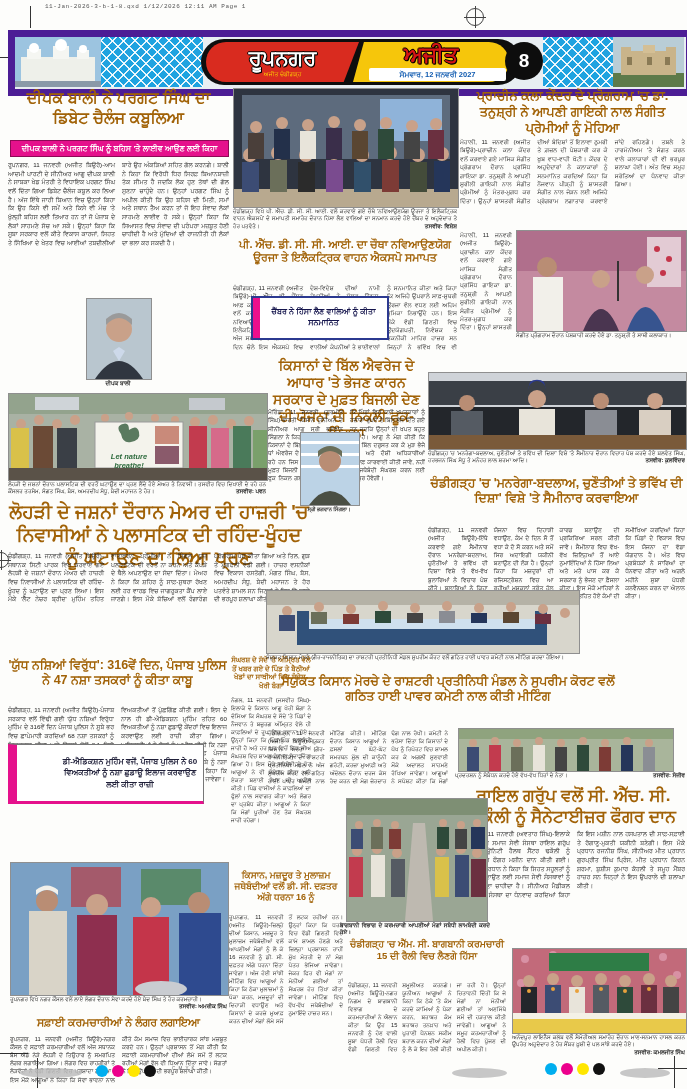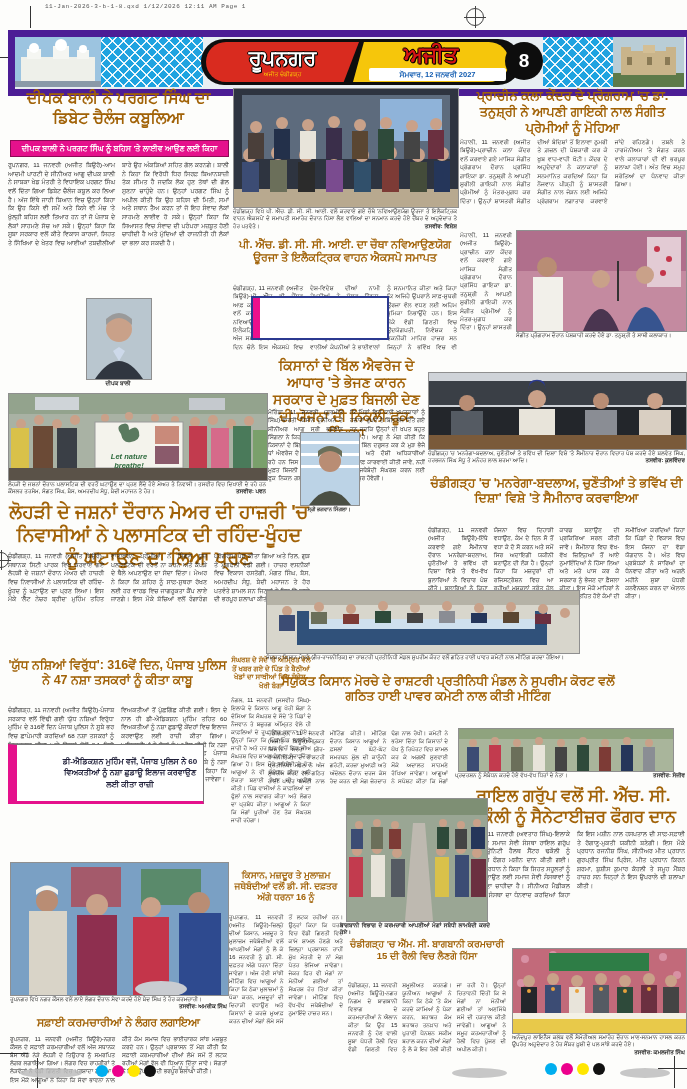--- a/index.html
+++ b/index.html
@@ -173,20 +173,21 @@
   </svg>
 </div>
 <div class="abs caption" style="left:233px;top:208px;width:224px;height:28px;">
   <span>ਚੰਡੀਗੜ੍ਹ ਵਿਖੇ ਪੀ. ਐੱਚ. ਡੀ. ਸੀ. ਸੀ. ਆਈ. ਵਲੋਂ ਕਰਵਾਏ ਗਏ ਚੌਥੇ 'ਨਵਿਆਉਣਯੋਗ ਊਰਜਾ ਤੇ ਇਲੈਕਟ੍ਰਿਕ ਵਾਹਨ ਐਕਸਪੋ' ਦੇ ਸਮਾਪਤੀ ਸਮਾਰੋਹ ਦੌਰਾਨ ਹਿੱਸਾ ਲੈਣ ਵਾਲਿਆਂ ਦਾ ਸਨਮਾਨ ਕਰਦੇ ਹੋਏ ਚੈਂਬਰ ਦੇ ਅਹੁਦੇਦਾਰ ਤੇ ਹੋਰ ਪਤਵੰਤੇ।</span>
   <span class="credit">ਤਸਵੀਰ: ਵਿਸ਼ੇਸ਼</span>
 </div>
 <div class="abs headline" style="left:233px;top:238px;width:224px;height:42px;font-size:11px;">ਪੀ. ਐੱਚ. ਡੀ. ਸੀ. ਸੀ. ਆਈ. ਦਾ ਚੌਥਾ ਨਵਿਆਉਣਯੋਗ ਊਰਜਾ ਤੇ ਇਲੈਕਟ੍ਰਿਕ ਵਾਹਨ ਐਕਸਪੋ ਸਮਾਪਤ</div>
 <div class="abs body-text" style="left:233px;top:284px;width:224px;height:70px;column-count:3;font-size:6px;">ਚੰਡੀਗੜ੍ਹ, 11 ਜਨਵਰੀ (ਅਜੀਤ ਬਿਊਰੋ)-ਪੀ. ਐੱਚ. ਡੀ. ਚੈਂਬਰ ਆਫ਼ ਕਾਮਰਸ ਐਂਡ ਇੰਡਸਟਰੀ ਵਲੋਂ ਕਰਵਾਇਆ ਗਿਆ ਚੌਥਾ ਨਵਿਆਉਣਯੋਗ ਊਰਜਾ ਤੇ ਇਲੈਕਟ੍ਰਿਕ ਵਾਹਨ ਐਕਸਪੋ ਅੱਜ ਸਮਾਪਤ ਹੋ ਗਿਆ। ਤਿੰਨ ਦਿਨ ਚੱਲੇ ਇਸ ਐਕਸਪੋ ਵਿਚ ਦੇਸ਼-ਵਿਦੇਸ਼ ਦੀਆਂ ਨਾਮੀ ਕੰਪਨੀਆਂ ਨੇ ਸੋਲਰ ਊਰਜਾ, ਇਲੈਕਟ੍ਰਿਕ ਵਾਹਨਾਂ ਤੇ ਗਰੀਨ ਤਕਨਾਲੋਜੀ ਨਾਲ ਸਬੰਧਤ ਆਪਣੇ ਉਤਪਾਦ ਪ੍ਰਦਰਸ਼ਿਤ ਕੀਤੇ। ਸਮਾਪਤੀ ਸਮਾਰੋਹ ਦੌਰਾਨ ਚੈਂਬਰ ਦੇ ਅਹੁਦੇਦਾਰਾਂ ਨੇ ਹਿੱਸਾ ਲੈਣ ਵਾਲੀਆਂ ਕੰਪਨੀਆਂ ਤੇ ਭਾਈਵਾਲਾਂ ਨੂੰ ਸਨਮਾਨਿਤ ਕੀਤਾ ਅਤੇ ਕਿਹਾ ਕਿ ਅਜਿਹੇ ਉਪਰਾਲੇ ਸਾਫ਼-ਸੁਥਰੀ ਊਰਜਾ ਵੱਲ ਵਧਣ ਲਈ ਅਹਿਮ ਭੂਮਿਕਾ ਨਿਭਾਉਂਦੇ ਹਨ। ਇਸ ਮੌਕੇ ਵੱਡੀ ਗਿਣਤੀ ਵਿਚ ਉਦਯੋਗਪਤੀ, ਨਿਵੇਸ਼ਕ ਤੇ ਤਕਨੀਕੀ ਮਾਹਿਰ ਹਾਜ਼ਰ ਸਨ ਜਿਨ੍ਹਾਂ ਨੇ ਭਵਿੱਖ ਵਿਚ ਵੀ ਸਹਿਯੋਗ ਜਾਰੀ ਰੱਖਣ ਦਾ ਭਰੋਸਾ ਦਿੱਤਾ।</div>
 <div class="abs box-blue" style="left:251px;top:296px;width:134px;height:40px;">
   <div class="bar"></div>
+  <div class="txt">ਚੈਂਬਰ ਨੇ ਹਿੱਸਾ ਲੈਣ ਵਾਲਿਆਂ ਨੂੰ ਕੀਤਾ ਸਨਮਾਨਿਤ</div>
 </div>
 
 <div class="abs headline" style="left:460px;top:88px;width:225px;height:46px;font-size:13px;">ਪ੍ਰਾਚੀਨ ਕਲਾ ਕੇਂਦਰ ਦੇ ਪ੍ਰੋਗਰਾਮ 'ਚ ਡਾ. ਤਨੁਸ਼੍ਰੀ ਨੇ ਆਪਣੀ ਗਾਇਕੀ ਨਾਲ ਸੰਗੀਤ ਪ੍ਰੇਮੀਆਂ ਨੂੰ ਮੋਹਿਆ</div>
 <div class="abs body-text" style="left:460px;top:138px;width:225px;height:90px;column-count:3;font-size:6px;">ਮੋਹਾਲੀ, 11 ਜਨਵਰੀ (ਅਜੀਤ ਬਿਊਰੋ)-ਪ੍ਰਾਚੀਨ ਕਲਾ ਕੇਂਦਰ ਵਲੋਂ ਕਰਵਾਏ ਗਏ ਮਾਸਿਕ ਸੰਗੀਤ ਪ੍ਰੋਗਰਾਮ ਦੌਰਾਨ ਪ੍ਰਸਿੱਧ ਗਾਇਕਾ ਡਾ. ਤਨੁਸ਼੍ਰੀ ਨੇ ਆਪਣੀ ਸੁਰੀਲੀ ਗਾਇਕੀ ਨਾਲ ਸੰਗੀਤ ਪ੍ਰੇਮੀਆਂ ਨੂੰ ਮੰਤਰ-ਮੁਗਧ ਕਰ ਦਿੱਤਾ। ਉਨ੍ਹਾਂ ਸ਼ਾਸਤਰੀ ਸੰਗੀਤ ਦੀਆਂ ਬੰਦਿਸ਼ਾਂ ਤੋਂ ਇਲਾਵਾ ਠੁਮਰੀ ਤੇ ਗ਼ਜ਼ਲ ਦੀ ਪੇਸ਼ਕਾਰੀ ਕਰ ਕੇ ਖੂਬ ਵਾਹ-ਵਾਹੀ ਖੱਟੀ। ਕੇਂਦਰ ਦੇ ਅਹੁਦੇਦਾਰਾਂ ਨੇ ਕਲਾਕਾਰਾਂ ਨੂੰ ਸਨਮਾਨਿਤ ਕਰਦਿਆਂ ਕਿਹਾ ਕਿ ਨੌਜਵਾਨ ਪੀੜ੍ਹੀ ਨੂੰ ਸ਼ਾਸਤਰੀ ਸੰਗੀਤ ਨਾਲ ਜੋੜਨ ਲਈ ਅਜਿਹੇ ਪ੍ਰੋਗਰਾਮ ਲਗਾਤਾਰ ਕਰਵਾਏ ਜਾਂਦੇ ਰਹਿਣਗੇ। ਤਬਲੇ ਤੇ ਹਾਰਮੋਨੀਅਮ 'ਤੇ ਸੰਗਤ ਕਰਨ ਵਾਲੇ ਕਲਾਕਾਰਾਂ ਦੀ ਵੀ ਭਰਪੂਰ ਸ਼ਲਾਘਾ ਹੋਈ। ਅੰਤ ਵਿਚ ਸਮੂਹ ਸਰੋਤਿਆਂ ਦਾ ਧੰਨਵਾਦ ਕੀਤਾ ਗਿਆ।</div>
 <div class="abs body-text" style="left:460px;top:231px;width:52px;height:108px;column-count:1;font-size:6px;">ਮੋਹਾਲੀ, 11 ਜਨਵਰੀ (ਅਜੀਤ ਬਿਊਰੋ)-ਪ੍ਰਾਚੀਨ ਕਲਾ ਕੇਂਦਰ ਵਲੋਂ ਕਰਵਾਏ ਗਏ ਮਾਸਿਕ ਸੰਗੀਤ ਪ੍ਰੋਗਰਾਮ ਦੌਰਾਨ ਪ੍ਰਸਿੱਧ ਗਾਇਕਾ ਡਾ. ਤਨੁਸ਼੍ਰੀ ਨੇ ਆਪਣੀ ਸੁਰੀਲੀ ਗਾਇਕੀ ਨਾਲ ਸੰਗੀਤ ਪ੍ਰੇਮੀਆਂ ਨੂੰ ਮੰਤਰ-ਮੁਗਧ ਕਰ ਦਿੱਤਾ। ਉਨ੍ਹਾਂ ਸ਼ਾਸਤਰੀ ਸੰਗੀਤ ਦੀਆਂ ਬੰਦਿਸ਼ਾਂ ਤੋਂ ਇਲਾਵਾ ਠੁਮਰੀ ਤੇ ਗ਼ਜ਼ਲ ਦੀ ਪੇਸ਼ਕਾਰੀ ਕਰ ਕੇ ਖੂਬ ਵਾਹ-ਵਾਹੀ ਖੱਟੀ। ਕੇਂਦਰ ਦੇ ਅਹੁਦੇਦਾਰਾਂ ਨੇ ਕਲਾਕਾਰਾਂ ਨੂੰ ਸਨਮਾਨਿਤ ਕਰਦਿਆਂ ਕਿਹਾ ਕਿ ਨੌਜਵਾਨ ਪੀੜ੍ਹੀ ਨੂੰ ਸ਼ਾਸਤਰੀ ਸੰਗੀਤ ਨਾਲ ਜੋੜਨ ਲਈ ਅਜਿਹੇ ਪ੍ਰੋਗਰਾਮ ਲਗਾਤਾਰ ਕਰਵਾਏ ਜਾਂਦੇ ਰਹਿਣਗੇ। ਤਬਲੇ ਤੇ ਹਾਰਮੋਨੀਅਮ 'ਤੇ ਸੰਗਤ ਕਰਨ ਵਾਲੇ ਕਲਾਕਾਰਾਂ ਦੀ ਵੀ ਭਰਪੂਰ ਸ਼ਲਾਘਾ ਹੋਈ। ਅੰਤ ਵਿਚ ਸਮੂਹ ਸਰੋਤਿਆਂ ਦਾ ਧੰਨਵਾਦ ਕੀਤਾ ਗਿਆ।</div>
 <div class="photo" style="left:516px;top:230px;width:169px;height:100px;">
   <svg viewBox="0 0 169 100" preserveAspectRatio="none">
     <rect width="169" height="100" fill="#c48aa0"></rect>
     <rect x="0" y="0" width="169" height="40" fill="#b06f8c"></rect>
     <rect x="130" y="6" width="34" height="50" fill="#e3cbd4"></rect>

